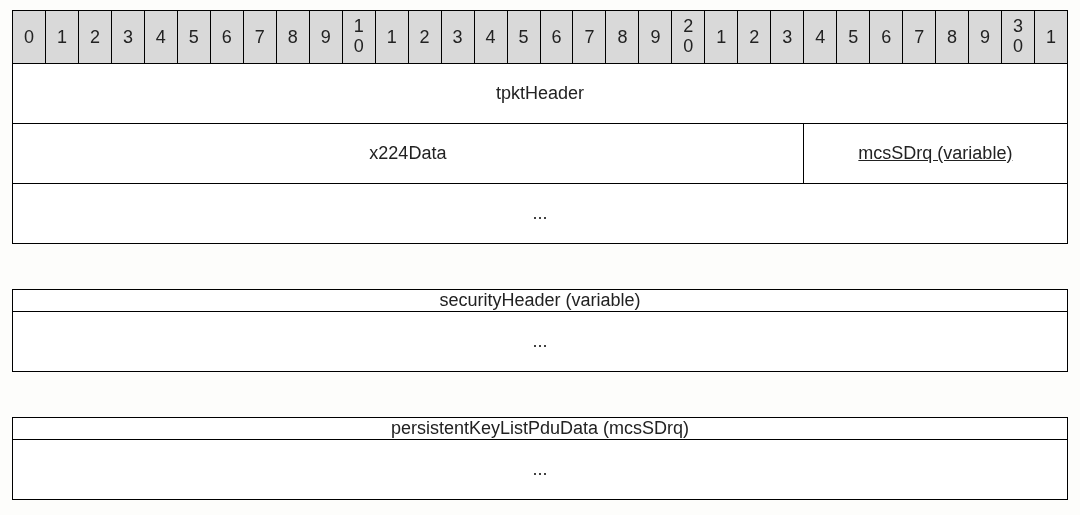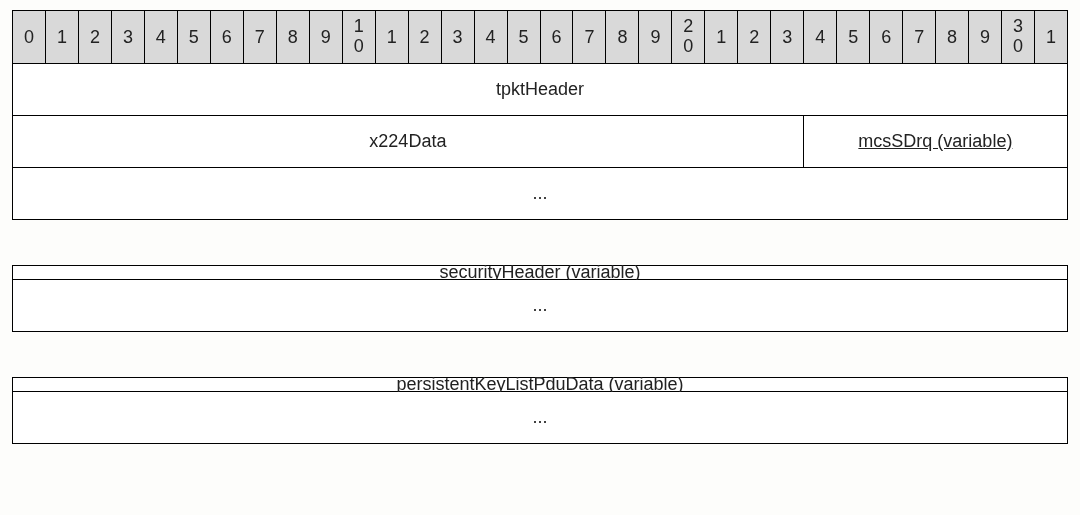--- a/index.html
+++ b/index.html
@@ -33,21 +33,21 @@
     border-right: 1px solid #000;
   }
   .ruler .bit .stack {
     display: flex;
     flex-direction: column;
     align-items: center;
     line-height: 1.1;
   }
   .rows .row {
     display: flex;
-    height: 52px;
+    height: 60px;
   }
   .rows .cell {
     border: 1px solid #000;
     border-top: none;
     box-sizing: border-box;
     display: flex;
     align-items: center;
     justify-content: center;
     background: #fff;
   }
@@ -128,19 +128,19 @@
       </div>
       <div class="gap"></div>
       <div class="row">
         <div class="cell w32">securityHeader (variable)</div>
       </div>
       <div class="row">
         <div class="cell w32">...</div>
       </div>
       <div class="gap"></div>
       <div class="row">
-        <div class="cell w32">persistentKeyListPduData (variable)</div>
+        <div class="cell w32">persistentKeyListPduData (mcsSDrq)</div>
       </div>
       <div class="row">
         <div class="cell w32">...</div>
       </div>
     </div>
 </div>
 
 </body></html>

